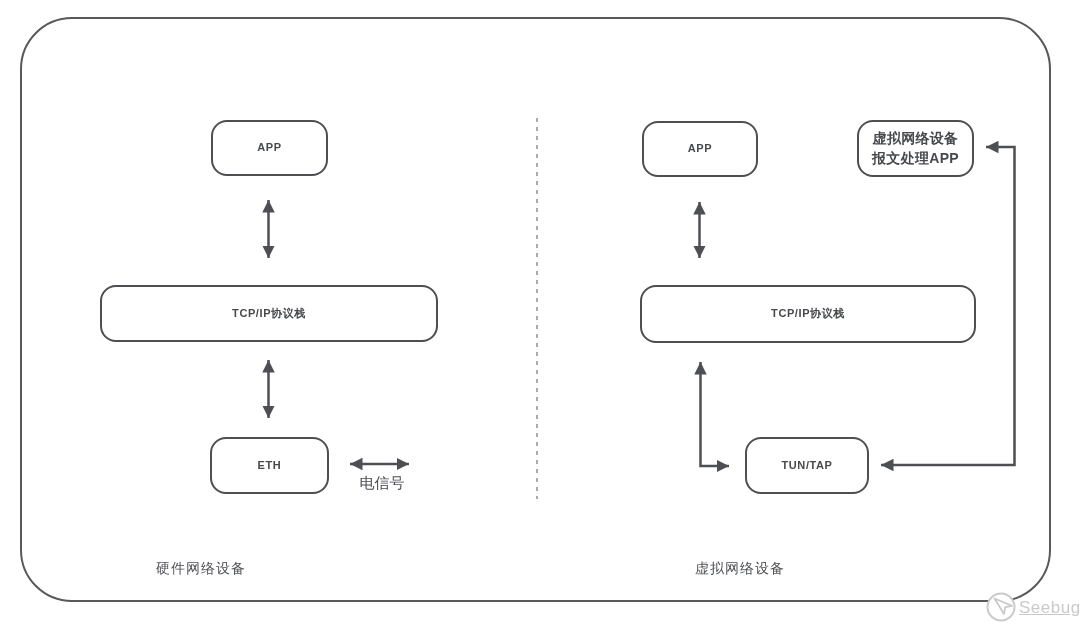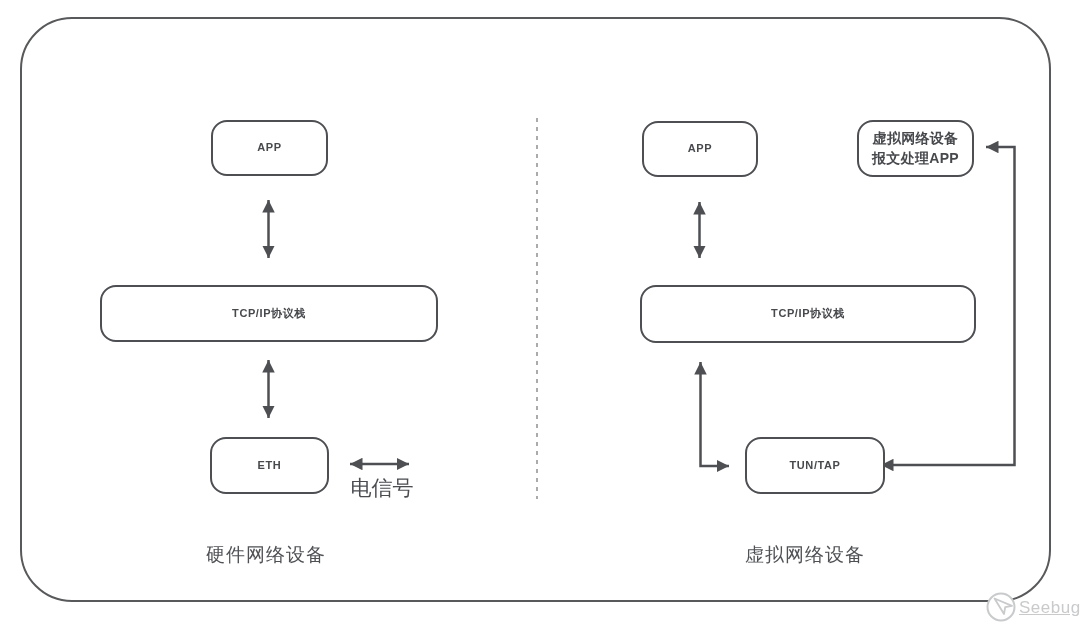--- a/index.html
+++ b/index.html
@@ -49,36 +49,36 @@
     letter-spacing: 0.6px;
     text-align: center;
     line-height: 1.4;
   }
   .node-app-left   { left: 211px; top: 120px; width: 117px; height: 56px; }
   .node-tcpip-left { left: 100px; top: 285px; width: 338px; height: 57px; }
   .node-eth        { left: 210px; top: 437px; width: 119px; height: 57px; }
   .node-app-right  { left: 642px; top: 121px; width: 116px; height: 56px; }
   .node-vdev-app   { left: 857px; top: 120px; width: 117px; height: 57px; font-size: 14px; letter-spacing: 0.3px; }
   .node-tcpip-right{ left: 640px; top: 285px; width: 336px; height: 58px; }
-  .node-tuntap     { left: 745px; top: 437px; width: 140px; height: 57px; }
+  .node-tuntap     { left: 745px; top: 437px; width: 124px; height: 57px; }
   .small-label {
     position: absolute;
     left: 332px;
     top: 474px;
     width: 100px;
     text-align: center;
-    font-size: 21px;
+    font-size: 15px;
     color: #4a4c50;
   }
   .caption {
     position: absolute;
-    top: 542px;
+    top: 560px;
     width: 220px;
-    text-align: center;
-    font-size: 19px;
+    text-align: left;
+    font-size: 14px;
     color: #4f5155;
     letter-spacing: 1px;
   }
   .caption-left  { left: 156px; }
   .caption-right { left: 695px; }
   .watermark-logo {
     position: absolute;
     left: 981px;
     top: 588px;
     width: 40px;

